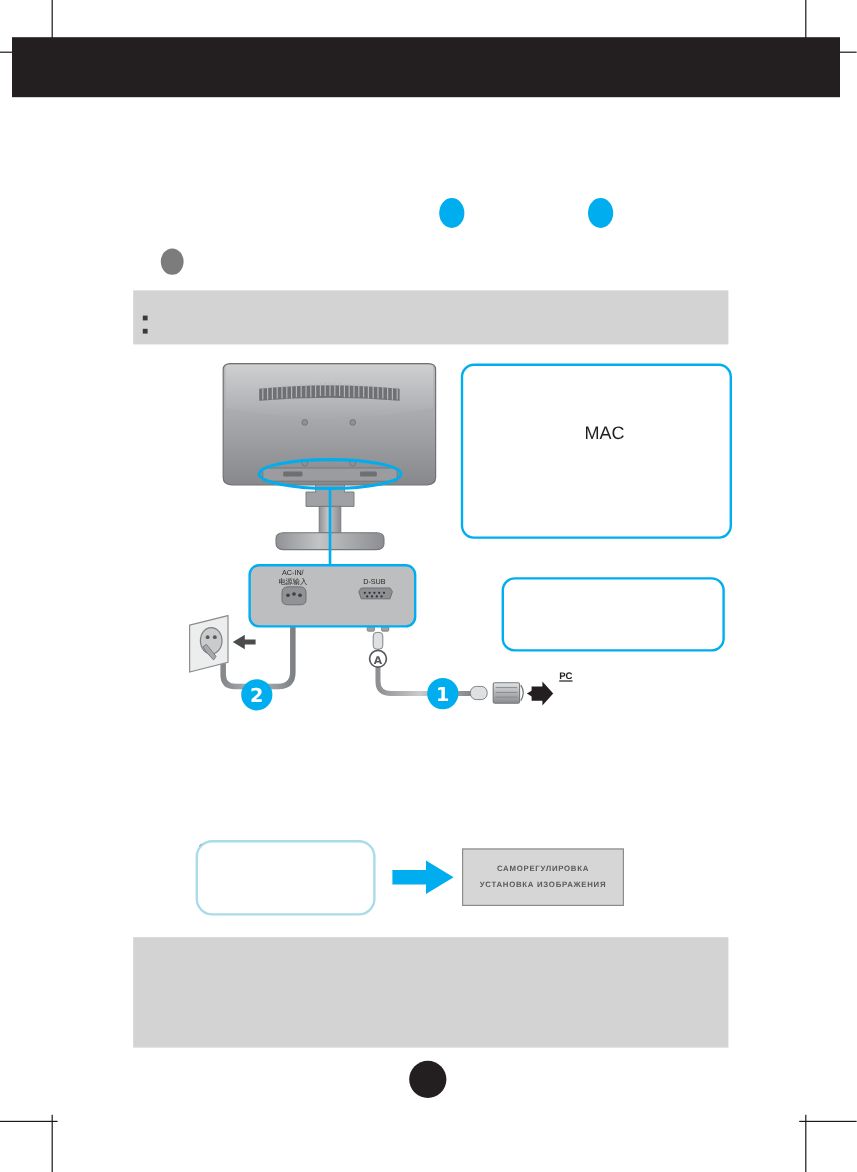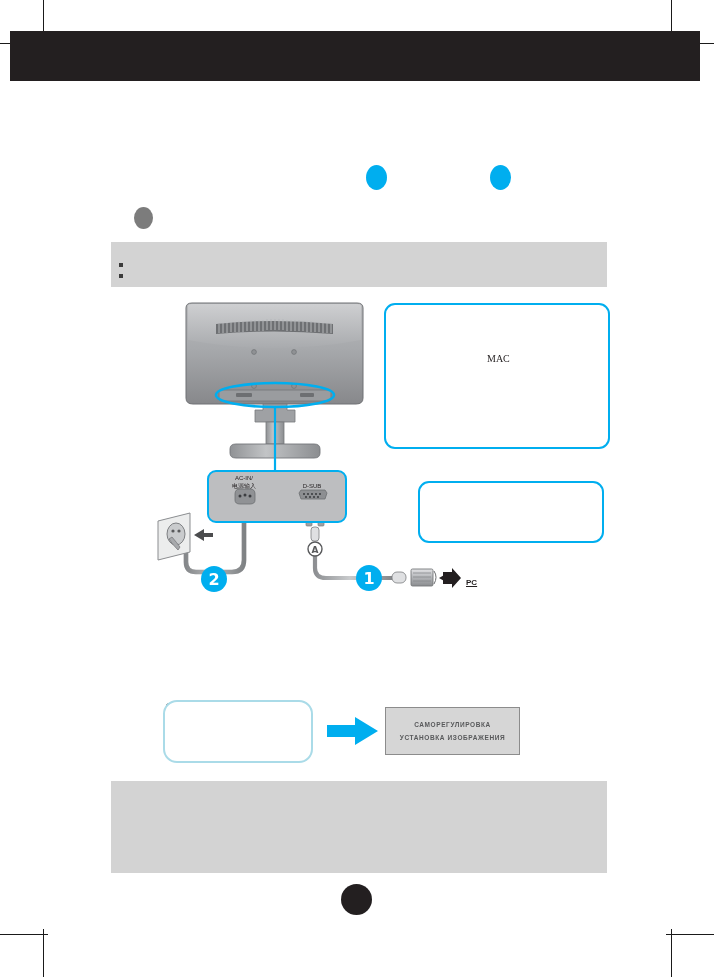--- a/index.html
+++ b/index.html
@@ -145,24 +145,23 @@
     position: absolute;
     border: 2px solid #00aeef;
     border-radius: 11px;
     background: #ffffff;
   }
   .inset-mac { left: 384px; top: 303px; width: 226px; height: 146px; }
   .inset-screw { left: 418px; top: 481px; width: 186px; height: 62px; }
 
   .inset-text {
     position: absolute;
-    font-size: 10px;
+    font-size: 15px;
     color: #231f20;
     white-space: nowrap;
-    font-family: Liberation Serif, serif;
   }
 
   
   .bezel-inset {
     position: absolute;
     left: 163px; top: 700px;
     width: 150px; height: 63px;
     border: 2px solid #aadbe8;
     border-radius: 14px;
     background: #ffffff;
@@ -436,21 +435,21 @@
 
 <div class="inset-box inset-mac"></div>
 <span class="inset-text" style="left:487px; top:353px;">MAC</span>
 <span class="inset-text" style="left:396px; top:398px; font-size:8px;"></span>
 
 <div class="inset-box inset-screw"></div>
 <span class="inset-text" style="left:430px; top:520px; font-size:8px;"></span>
 
 <div class="num-badge" style="left:356px; top:565px;">1</div>
 <div class="num-badge" style="left:201px; top:566px;">2</div>
-<span class="pc-label" style="left:466px; top:578px;text-decoration:underline;">PC</span>
+<span class="pc-label" style="left:466px; top:559px;text-decoration:underline;">PC</span>
 
 <div class="bezel-inset"></div>
 <span class="inset-text" style="left:166px; top:768px; font-size:8px;"></span>
 
 <div class="osd-box">
   <div class="osd-line">САМОРЕГУЛИРОВКА</div>
   <div class="osd-line">УСТАНОВКА  ИЗОБРАЖЕНИЯ</div>
 </div>
 
 <div class="note-box" style="left:111px; top:781px; width:496px; height:92px;"></div>

